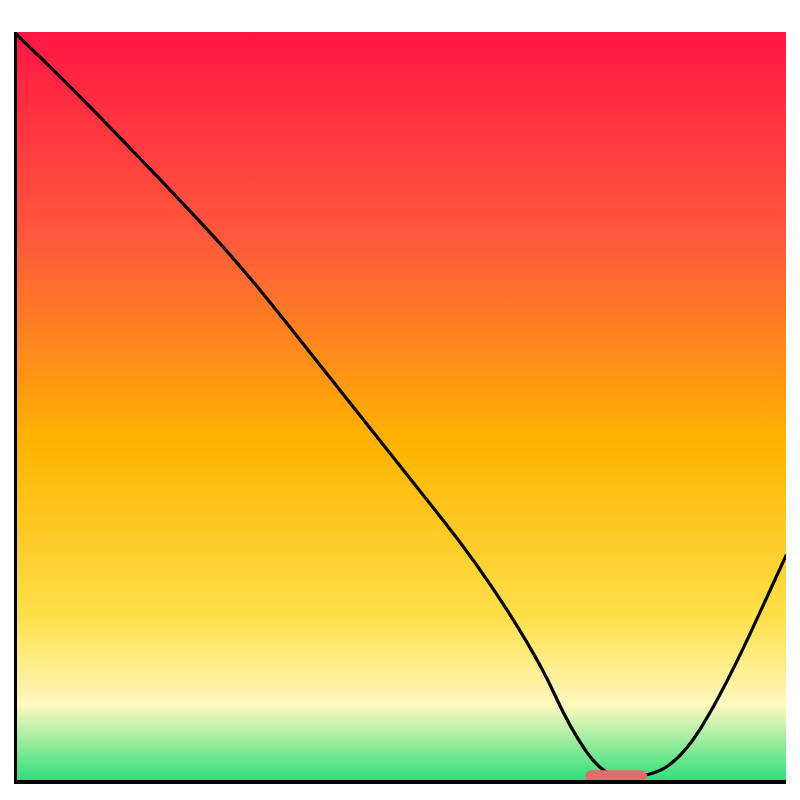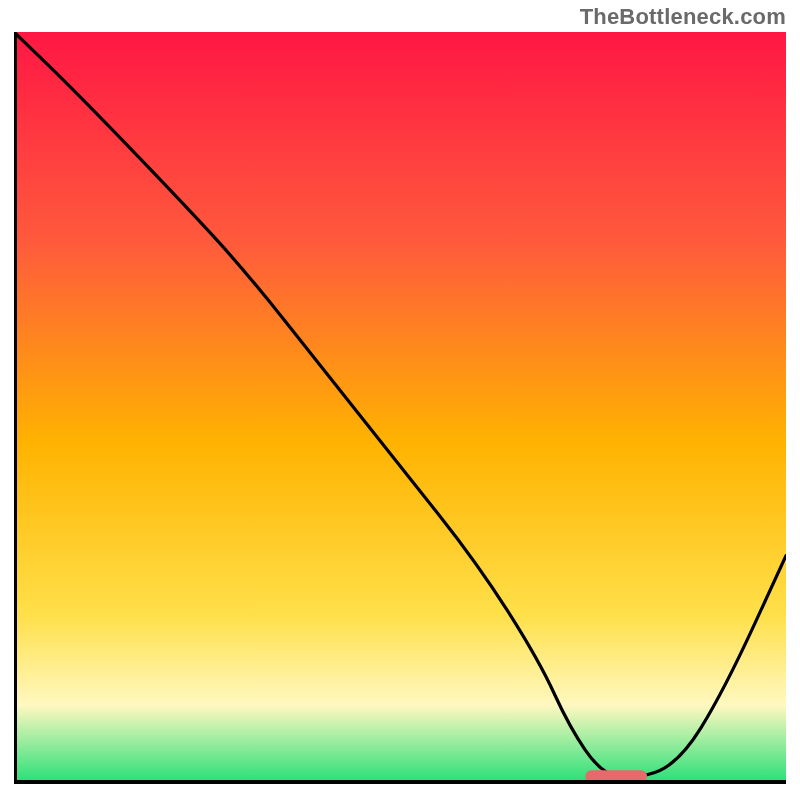--- a/index.html
+++ b/index.html
@@ -36,21 +36,20 @@
   svg { display: block; }
   .pill {
     fill: #e46a6c;
   }
 </style>
 </head>
 <body>
 
 <div class="stage">
 
-  <div class="watermark">TheBottleneck.com</div>
 
   <div class="plot">
     <svg id="chart-svg" width="772" height="752" viewBox="0 0 772 752" preserveAspectRatio="none">
       <defs>
         <linearGradient id="bg-grad" x1="0" y1="0" x2="0" y2="1">
           <stop id="g0" offset="0%" stop-color="#ff1744"></stop>
           <stop id="g1" offset="28%" stop-color="#ff5a3c"></stop>
           <stop id="g2" offset="55%" stop-color="#ffb300"></stop>
           <stop id="g3" offset="78%" stop-color="#ffe04a"></stop>
           <stop id="g4" offset="90%" stop-color="#fff8c0"></stop>

